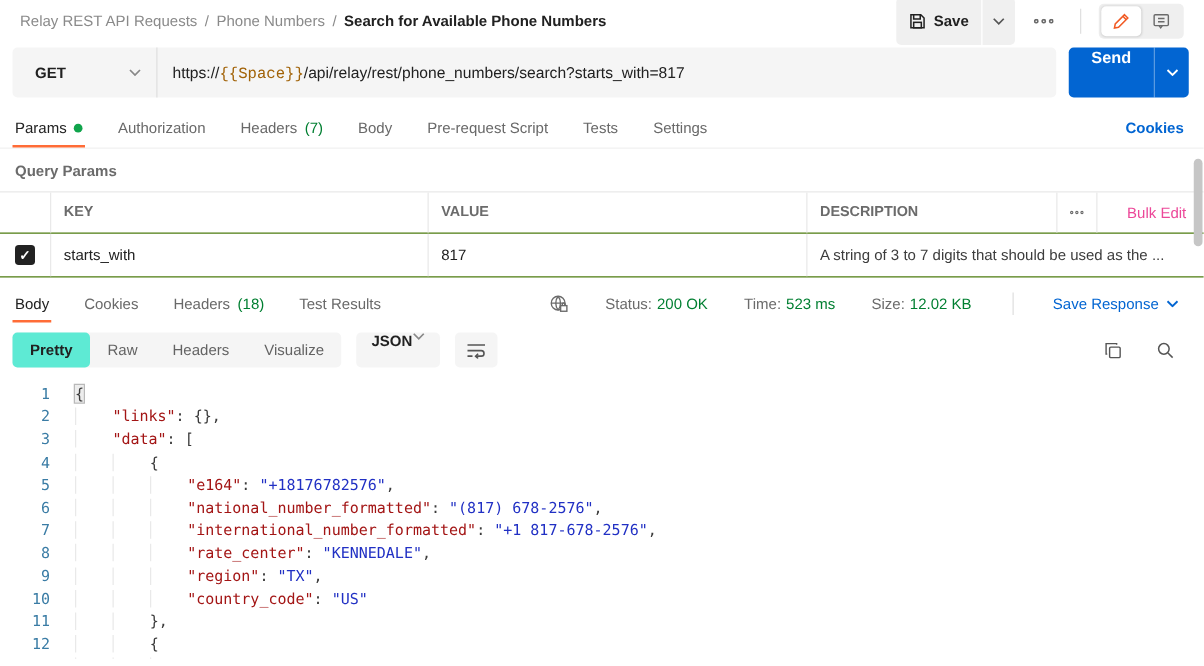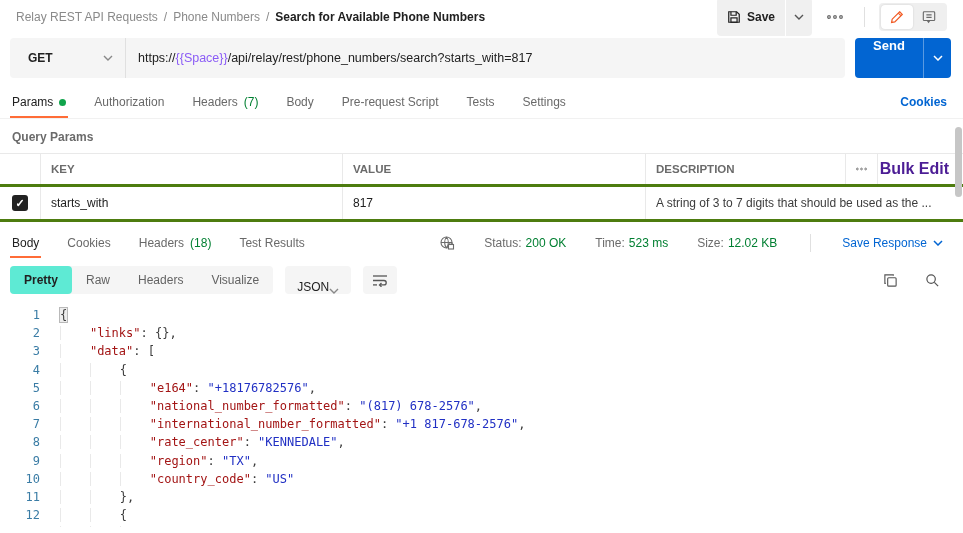--- a/index.html
+++ b/index.html
@@ -20,60 +20,60 @@
   .vdiv { width:1px; height:20px; background:#e0e0e0; margin:0 6px; }
   .edit-group { display:flex; align-items:center; background:#efefef; border-radius:4px; padding:2px; height:28px; }
   .edit-active { background:#ffffff; border-radius:4px; box-shadow:0 0 2px rgba(0,0,0,.15); width:32px; height:24px; display:flex; align-items:center; justify-content:center; }
   .comment-btn { width:32px; height:24px; display:flex; align-items:center; justify-content:center; }
 
   
   .req-row { display:flex; align-items:center; gap:10px; padding:6px 12px 8px 10px; }
   .url-box { flex:1; display:flex; align-items:center; background:#f5f5f5; border-radius:4px; height:40px; }
   .method { display:flex; align-items:center; justify-content:space-between; width:116px; padding:0 12px 0 18px; font-size:12px; font-weight:bold; color:#212121; border-right:1px solid #e0e0e0; height:100%; cursor:pointer; }
   .url-text { padding:0 12px; font-size:12.5px; color:#212121; white-space:nowrap; overflow:hidden; cursor:text; }
-  .url-var { color:#8b5cf6; }
+  .url-var { color:#a16207;font-family:Liberation Mono, monospace; }
   .send-btn { display:flex; align-items:stretch; background:#0265d2; border-radius:4px; height:40px; width:96px; color:#fff; cursor:pointer; }
   .send-main { flex:1; display:flex; justify-content:center; font-size:13px; font-weight:bold; }
   .send-arrow { width:28px; display:flex; align-items:center; justify-content:center; border-left:1px solid rgba(255,255,255,.35); }
 
   
   .tabs-row { display:flex; align-items:center; padding:0 16px 0 10px; height:33px; border-bottom:1px solid #f1f1f1; }
   .tab { font-size:12px; color:#696969; padding:0 2px; margin-right:24px; height:100%; display:flex; align-items:center; gap:6px; cursor:pointer; position:relative; white-space:nowrap; }
   .tab.active { color:#212121; }
   .tab.active::after { content:""; position:absolute; left:0; right:0; bottom:0; height:2px; background:#ff6c37; }
   .count-green { color:#007f31; }
   .dot { width:7px; height:7px; border-radius:50%; background:#10a44c; display:inline-block; }
   .tabs-spacer { flex:1; }
   .cookies-link { font-size:12px; font-weight:bold; color:#0265d2; cursor:pointer; }
 
   
   .qp-title { font-size:12px; font-weight:bold; color:#6b6b6b; padding:11px 12px 9px 12px; }
   .qp-table { width:100%; border-top:1px solid #e9e9e9; font-size:12px; }
-  .qp-row { display:grid; grid-template-columns:40px 302px 303px 200px 32px auto; align-items:center; border-bottom:3px solid #4d7c0f; }
+  .qp-row { display:grid; grid-template-columns:40px 302px 303px 200px 32px auto; align-items:center; border-bottom:1px solid #4d7c0f; }
   .qp-head { height:33px; color:#6b6b6b; font-weight:bold; font-size:11.5px; }
   .qp-body { height:35px; color:#212121; }
   .qp-cell { padding:0 10px; height:100%; display:flex; align-items:center; border-left:1px solid #e9e9e9; overflow:hidden; white-space:nowrap; }
   .qp-cell.first { border-left:none; justify-content:center; }
   .qp-desc-txt { color:#3c3c3c; }
-  .bulk { font-weight:bold; color:#4c1d95; font-size:16px; cursor:pointer; padding:0 14px; justify-content:flex-end; }
+  .bulk { font-weight:normal; color:#ec4899; font-size:12px; cursor:pointer; padding:0 14px; justify-content:flex-end; }
   .checkbox { width:16px; height:16px; background:#222; border-radius:3px; color:#fff; font-size:11px; font-weight:bold; display:flex; align-items:center; justify-content:center; cursor:pointer; }
 
   
   .resp-tabs-row { display:flex; align-items:center; padding:0 20px 0 10px; height:30px; margin-top:6px; }
   .resp-meta { display:flex; align-items:center; gap:19px; font-size:12px; color:#6b6b6b; }
   .meta-val { color:#007f31; }
   .meta-group { display:flex; gap:4px; margin-left:10px; }
   .save-resp { color:#0265d2; font-weight:normal; display:flex; align-items:center; gap:6px; margin-left:12px; cursor:pointer; }
   .meta-div { width:1px; height:18px; background:#e0e0e0; margin-left:14px; }
 
   .resp-toolbar { display:flex; align-items:center; padding:8px 16px 8px 10px; }
   .seg { display:flex; background:#f5f5f5; border-radius:4px; height:28px; align-items:center; }
   .seg-item { font-size:12px; color:#636363; padding:0 14px; height:100%; display:flex; align-items:center; border-radius:4px; cursor:pointer; }
   .seg-item.active { background:#5eead4; color:#212121; font-weight:bold; }
-  .fmt-pill { display:flex; align-items:flex-end; gap:0; background:#f5f5f5; border-radius:4px; height:28px; padding:0 12px; margin-left:12px; font-size:12px; font-weight:normal; color:#212121; cursor:pointer; }
+  .fmt-pill { display:flex; align-items:flex-start; gap:0; background:#f5f5f5; border-radius:4px; height:28px; padding:0 12px; margin-left:12px; font-size:12px; font-weight:bold; color:#212121; cursor:pointer; }
   .wrap-pill { display:flex; align-items:center; justify-content:center; background:#f5f5f5; border-radius:4px; height:28px; width:34px; margin-left:12px; cursor:pointer; }
   .toolbar-spacer { flex:1; }
   .tool-icon { width:30px; height:28px; display:flex; align-items:center; justify-content:center; cursor:pointer; }
 
   
   .code-wrap { position:relative; height:225px; overflow:hidden; padding-top:4px; }
   .code-line { display:flex; font-family:"DejaVu Sans Mono", monospace; font-size:12px; line-height:18.2px; white-space:pre; }
   .ln { width:40px; text-align:right; color:#3a7ca5; flex:0 0 40px; user-select:none; }
   .lc { padding-left:20px; color:#3b3b3b; }
   .ind { border-left:1px solid #e9e9e9; }

